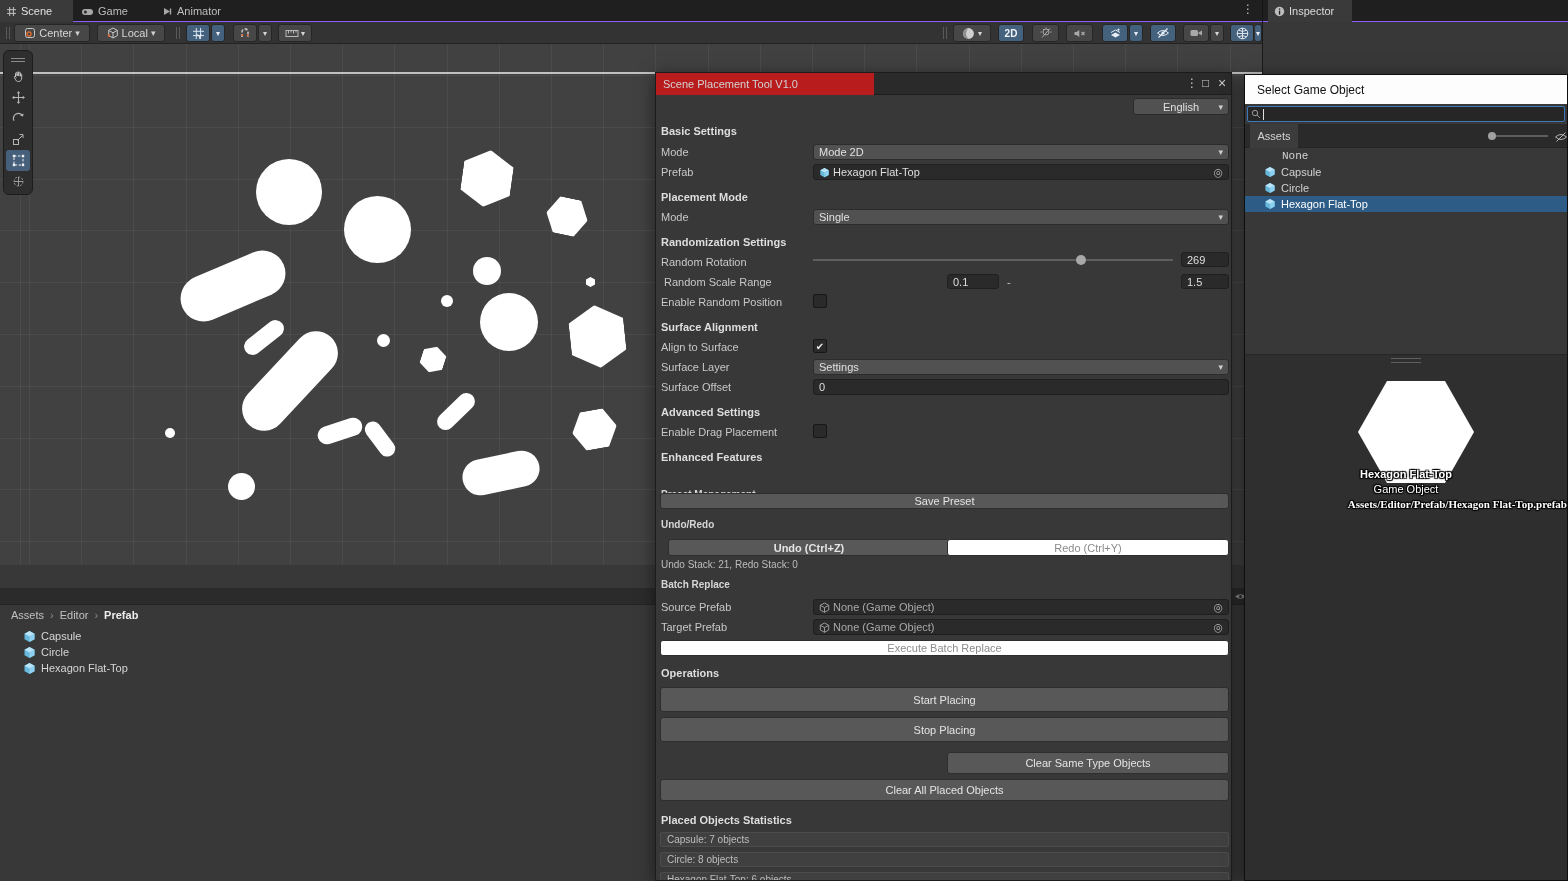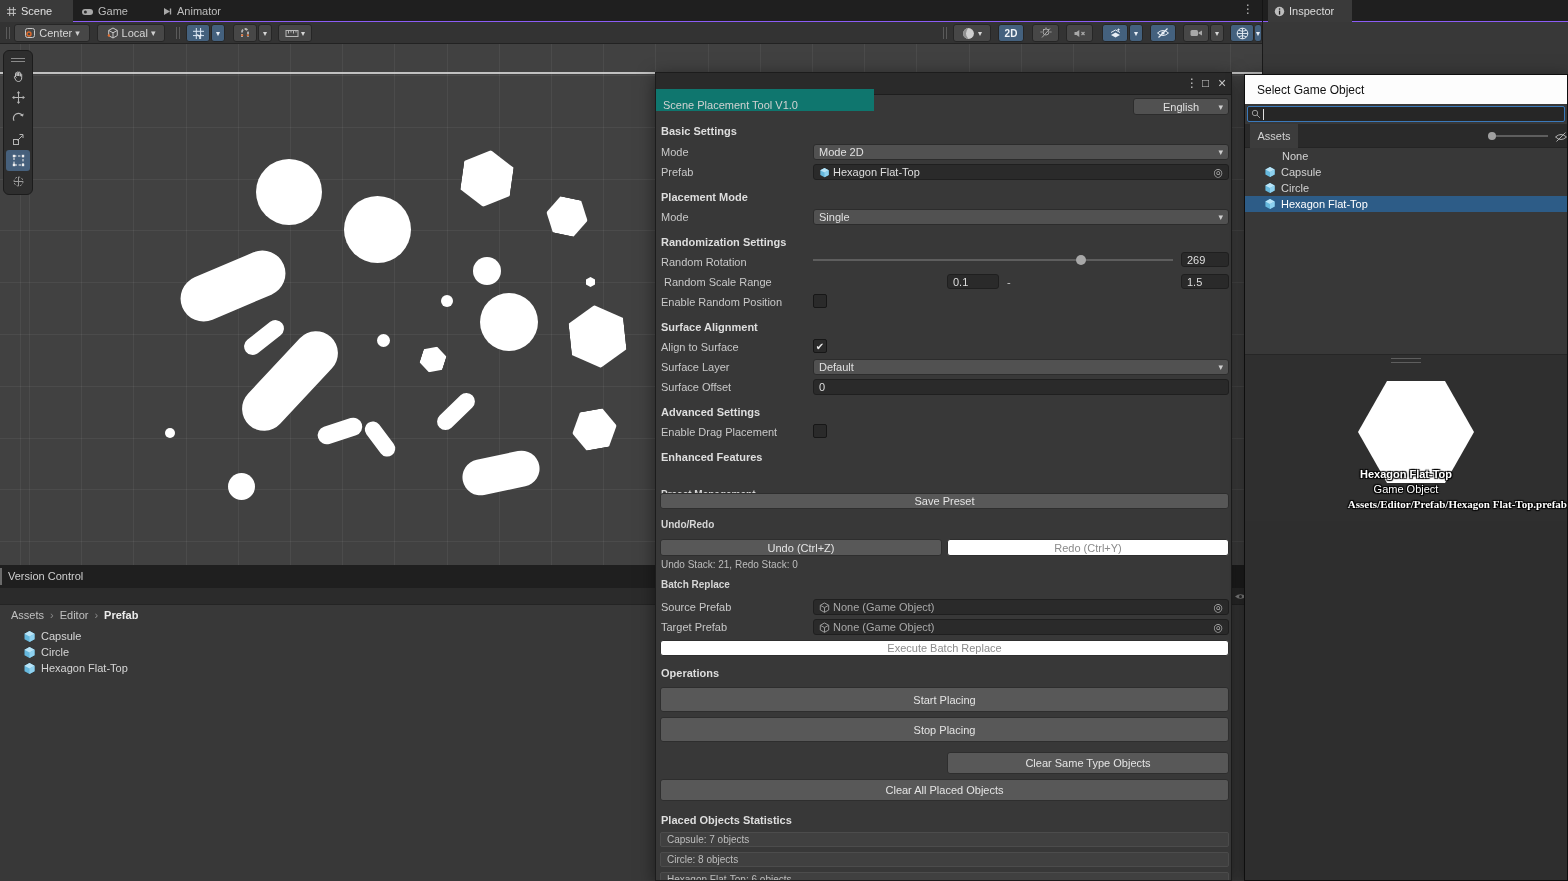--- a/index.html
+++ b/index.html
@@ -264,25 +264,20 @@
     <div class="ovl-btn">
       <svg width="13" height="13">
           <circle cx="6.5" cy="6.5" r="4.5" stroke="#9a9a9a" fill="none" stroke-dasharray="2 1.4"></circle>
           <path d="M6.5 2v9M2 6.5h9" stroke="#9a9a9a"></path>
         </svg>
     </div>
   </div>
 </div>
 
 <div class="abs" style="left:0;top:565px;width:1262px;height:316px;background:#383838;">
-  <div class="abs" style="left:0;top:0;width:1262px;height:23px;background:#1f1f1f;">
-    <div class="abs" style="left:0;top:3px;width:2px;height:17px;background:#6a6a6a;"></div>
-    <span class="abs tabtxt" style="left:8px;top:5px;color:#cfcfcf;">Version Control</span>
-    <span class="abs" style="left:1243px;top:3px;color:#bdbdbd;font-size:12px;">⋮</span>
-  </div>
   <div class="abs" style="left:0;top:23px;width:1262px;height:17px;background:#2b2b2b;border-bottom:1px solid #242424;">
     <div class="abs row" style="left:1234px;top:2px;gap:2px;">
       <svg width="13" height="9">
           <path d="M1 4.5q5.5-4.5 11 0q-5.5 4.5-11 0z" fill="#8a8a8a"></path>
           <circle cx="6.5" cy="4.5" r="1.5" fill="#2b2b2b"></circle>
         </svg>
       <span style="font-size:11px;color:#cfcfcf;">21</span>
     </div>
   </div>
   <div class="abs row" style="left:11px;top:44px;gap:6px;">
@@ -317,21 +312,21 @@
     <span style="font-size:11px;color:#d6d6d6;">Hexagon Flat-Top</span>
   </div>
 </div>
 
 <div class="abs" style="left:1262px;top:22px;width:306px;height:859px;background:#383838;border-left:1px solid #1a1a1a;"></div>
 
 <div class="abs" style="left:655px;top:72px;width:577px;height:809px;background:#383838;border:1px solid #1c1c1c;
             box-shadow:0 4px 16px rgba(0,0,0,.5);overflow:hidden;">
 
   <div class="abs" style="left:0;top:0;width:575px;height:22px;background:#2a2a2a;border-bottom:1px solid #1e1e1e;">
-    <div class="abs row" style="left:0;top:16px;width:218px;height:22px;background:#0f766e;padding-left:7px;align-items:flex-end;">
+    <div class="abs row" style="left:0;top:0;width:218px;height:22px;background:#b91c1c;padding-left:7px;">
       <span style="font-size:11px;color:#d2d2d2;">Scene Placement Tool V1.0</span>
     </div>
     <span class="abs" style="left:530px;top:3px;color:#c8c8c8;font-size:12px;">⋮</span>
     <span class="abs" style="left:546px;top:3px;color:#c8c8c8;font-size:12px;">□</span>
     <span class="abs" style="left:562px;top:2px;color:#c8c8c8;font-size:14px;">×</span>
   </div>
 
   <div class="abs dd" style="left:477px;top:25px;width:96px;height:17px;">
     <span style="margin:0 auto;">English</span>
     <span class="arr" style="position:absolute;right:5px;">▾</span>
@@ -381,39 +376,39 @@
   <span class="abs lbl" style="left:5px;top:223px;">Enable Random Position</span>
   <div class="abs cb" style="left:157px;top:221px;"></div>
 
   <span class="abs hdr" style="left:5px;top:248px;">Surface Alignment</span>
   <span class="abs lbl" style="left:5px;top:268px;">Align to Surface</span>
   <div class="abs cb" style="left:157px;top:266px;">
     <span style="font-size:10px;">✔</span>
   </div>
   <span class="abs lbl" style="left:5px;top:288px;">Surface Layer</span>
   <div class="abs dd" style="left:157px;top:286px;width:416px;height:16px;">
-    <span>Default</span>
+    <span>Settings</span>
     <span class="arr">▾</span>
   </div>
   <span class="abs lbl" style="left:5px;top:308px;">Surface Offset</span>
   <div class="abs df" style="left:157px;top:306px;width:416px;height:16px;">
     <span>0</span>
   </div>
 
   <span class="abs hdr" style="left:5px;top:333px;">Advanced Settings</span>
   <span class="abs lbl" style="left:5px;top:353px;">Enable Drag Placement</span>
   <div class="abs cb" style="left:157px;top:351px;"></div>
 
   <span class="abs hdr" style="left:5px;top:378px;">Enhanced Features</span>
   <span class="abs shdr" style="left:5px;top:416px;">Preset Management</span>
   <div class="abs ubtn" style="left:4px;top:420px;width:569px;height:16px;">
     <span>Save Preset</span>
   </div>
   <span class="abs shdr" style="left:5px;top:446px;">Undo/Redo</span>
-  <div class="abs ubtn" style="left:4px;top:466px;width:282px;height:17px;">
+  <div class="abs ubtn" style="left:12px;top:466px;width:282px;height:17px;font-weight:bold;">
     <span>Undo (Ctrl+Z)</span>
   </div>
   <div class="abs ubtn disabled" style="left:291px;top:466px;width:282px;height:17px;">
     <span>Redo (Ctrl+Y)</span>
   </div>
   <span class="abs" style="left:5px;top:486px;font-size:10px;color:#bdbdbd;">Undo Stack: 21, Redo Stack: 0</span>
 
   <span class="abs shdr" style="left:5px;top:506px;">Batch Replace</span>
   <span class="abs lbl" style="left:5px;top:528px;">Source Prefab</span>
   <div class="abs df" style="left:157px;top:526px;width:416px;height:16px;">
@@ -481,21 +476,21 @@
     </div>
     <div class="abs" style="left:243px;top:11px;width:60px;height:2px;background:#5e5e5e;">
       <div class="abs" style="left:0;top:-3px;width:8px;height:8px;border-radius:50%;background:#a0a0a0;"></div>
     </div>
     <svg class="abs" style="left:309px;top:7px;" width="14" height="12">
         <path d="M1.5 6q5.5-5 11 0q-5.5 5-11 0z" stroke="#b0b0b0" fill="none"></path>
         <path d="M2.5 10.5l9-9" stroke="#b0b0b0"></path>
       </svg>
   </div>
   <div class="abs" style="left:0;top:73px;width:322px;height:206px;background:#383838;">
-    <div class="row" style="height:16px;padding-left:37px;">
+    <div class="row" style="height:16px;padding-left:37px;font-family:Liberation Mono, monospace;">
       <span style="font-size:11px;color:#d2d2d2;">None</span>
     </div>
     <div class="row" style="height:16px;padding-left:19px;gap:5px;">
       <svg width="12" height="12">
           <path d="M6 1l4.6 2.5v5L6 11 1.4 8.5v-5z" fill="#66b8dd"></path>
           <path d="M6 1l4.6 2.5L6 6 1.4 3.5z" fill="#b9e4f7"></path>
           <path d="M6 6l4.6-2.5v5L6 11z" fill="#8ed1ef"></path>
         </svg>
       <span style="font-size:11px;color:#d2d2d2;">Capsule</span>
     </div>

